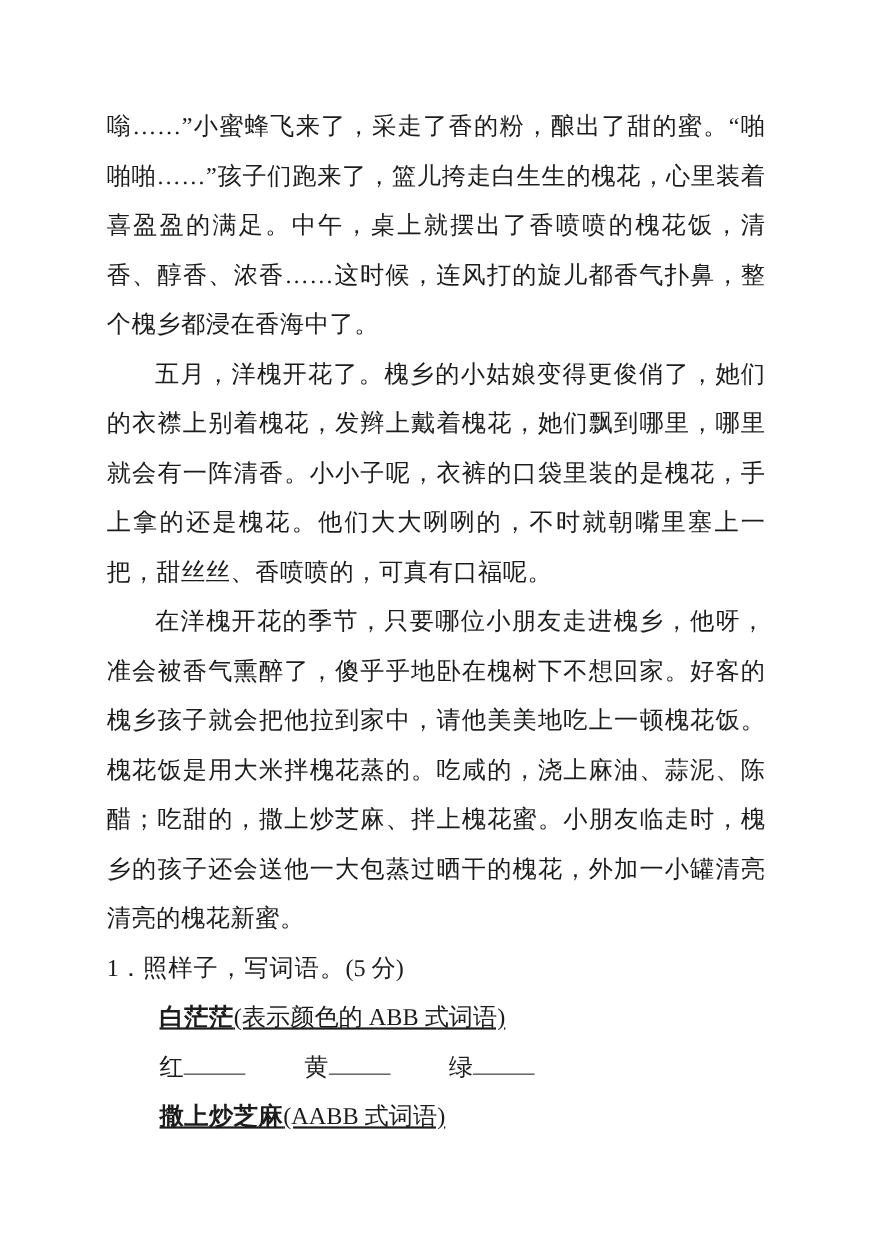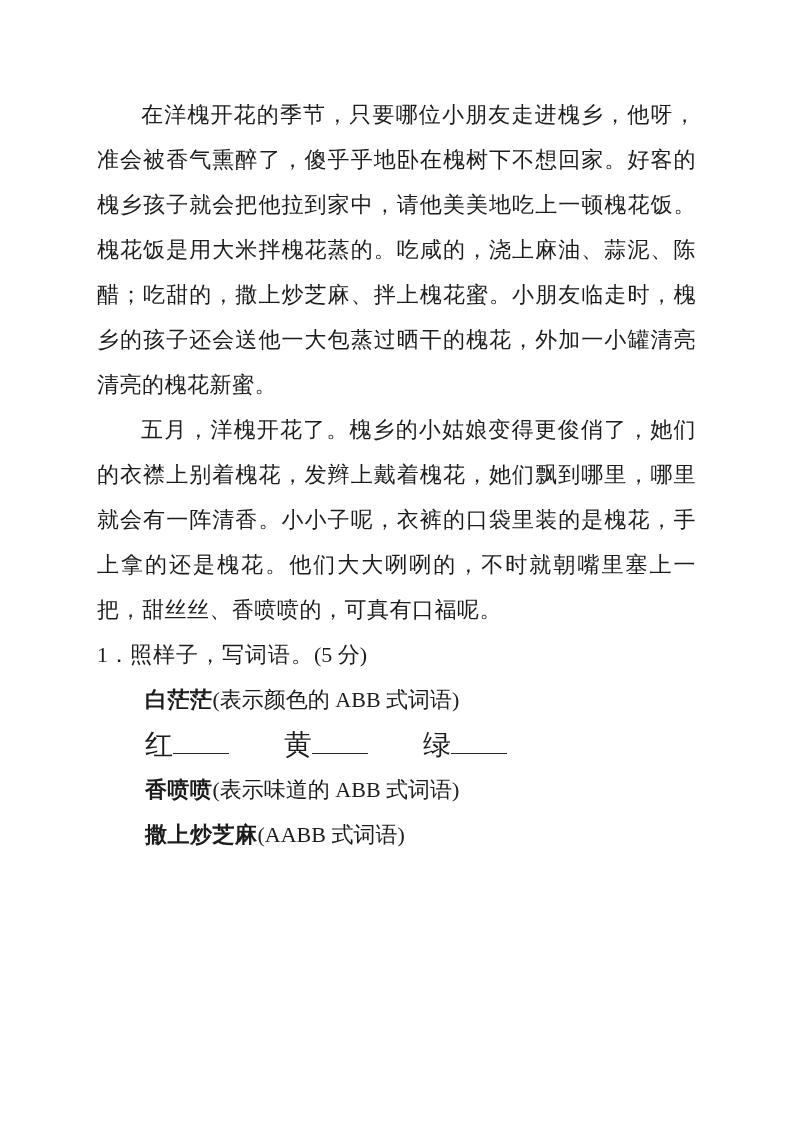--- a/index.html
+++ b/index.html
@@ -41,24 +41,25 @@
     font-weight: 600;
   }
   .question-line .hei { font-weight: 500; letter-spacing: 1px; margin-top: 17px; }
 
   .exercise { margin-left: 48px; }
   .example-line {
     font-size: 22px;
     line-height: 45px;
     font-family: "Liberation Serif", "DejaVu Serif", serif;
     white-space: nowrap;
+    text-decoration: underline;
   }
   .example-line .hei { letter-spacing: 0.5px; }
   .blank-row {
-    font-size: 28px;
+    font-size: 22px;
     line-height: 45px;
     font-family: "Liberation Serif", "DejaVu Serif", serif;
     white-space: nowrap;
   }
   .blank-item { display: inline-block; }
   .blank-line {
     display: inline-block;
     width: 56px;
     height: 1em;
     border-bottom: 1.5px solid #2a2a2a;
@@ -68,42 +69,40 @@
   .gap-mid   .blank-item { margin-right: 22px; }
   .blank-row .blank-item:last-child { margin-right: 0; }
 </style>
 </head>
 <body>
 
 <div class="page">
   <div class="content">
 
     <div class="passage">
+      <p>嗡……”小蜜蜂飞来了，采走了香的粉，酿出了甜的蜜。“啪啪啪……”孩子们跑来了，篮儿挎走白生生的槐花，心里装着喜盈盈的满足。中午，桌上就摆出了香喷喷的槐花饭，清香、醇香、浓香……这时候，连风打的旋儿都香气扑鼻，整个槐乡都浸在香海中了。</p>
+      <p class="indent">五月，洋槐开花了。槐乡的小姑娘变得更俊俏了，她们的衣襟上别着槐花，发辫上戴着槐花，她们飘到哪里，哪里就会有一阵清香。小小子呢，衣裤的口袋里装的是槐花，手上拿的还是槐花。他们大大咧咧的，不时就朝嘴里塞上一把，甜丝丝、香喷喷的，可真有口福呢。</p>
       <p class="indent">在洋槐开花的季节，只要哪位小朋友走进槐乡，他呀，准会被香气熏醉了，傻乎乎地卧在槐树下不想回家。好客的槐乡孩子就会把他拉到家中，请他美美地吃上一顿槐花饭。槐花饭是用大米拌槐花蒸的。吃咸的，浇上麻油、蒜泥、陈醋；吃甜的，撒上炒芝麻、拌上槐花蜜。小朋友临走时，槐乡的孩子还会送他一大包蒸过晒干的槐花，外加一小罐清亮清亮的槐花新蜜。</p>
-      <p class="indent">五月，洋槐开花了。槐乡的小姑娘变得更俊俏了，她们的衣襟上别着槐花，发辫上戴着槐花，她们飘到哪里，哪里就会有一阵清香。小小子呢，衣裤的口袋里装的是槐花，手上拿的还是槐花。他们大大咧咧的，不时就朝嘴里塞上一把，甜丝丝、香喷喷的，可真有口福呢。</p>
     </div>
 
     <div class="question-line">
       <span>1．</span><span class="hei">照样子，写词语。</span><span>(5 分)</span>
     </div>
 
     <div class="exercise">
 
       <div class="example-line">
         <span class="hei">白茫茫</span><span>(表示颜色的 ABB 式词语)</span>
       </div>
       <div class="blank-row gap-wide">
         <span class="blank-item"><span>红</span><span class="blank-line"></span></span>
         <span class="blank-item"><span>黄</span><span class="blank-line"></span></span>
         <span class="blank-item"><span>绿</span><span class="blank-line"></span></span>
       </div>
 
-      <div class="example-line">
-        <span class="hei">香喷喷</span><span>(表示味道的 ABB 式词语)</span>
-      </div>
 
       <div class="example-line">
         <span class="hei">撒上炒芝麻</span><span>(AABB 式词语)</span>
       </div>
 
     </div>
   </div>
 </div>
 
 </body></html>

